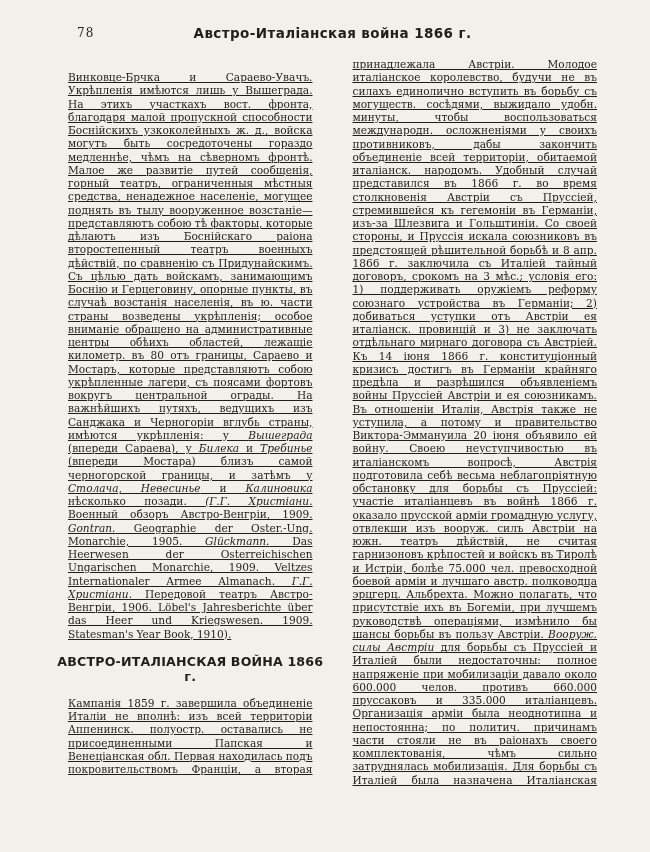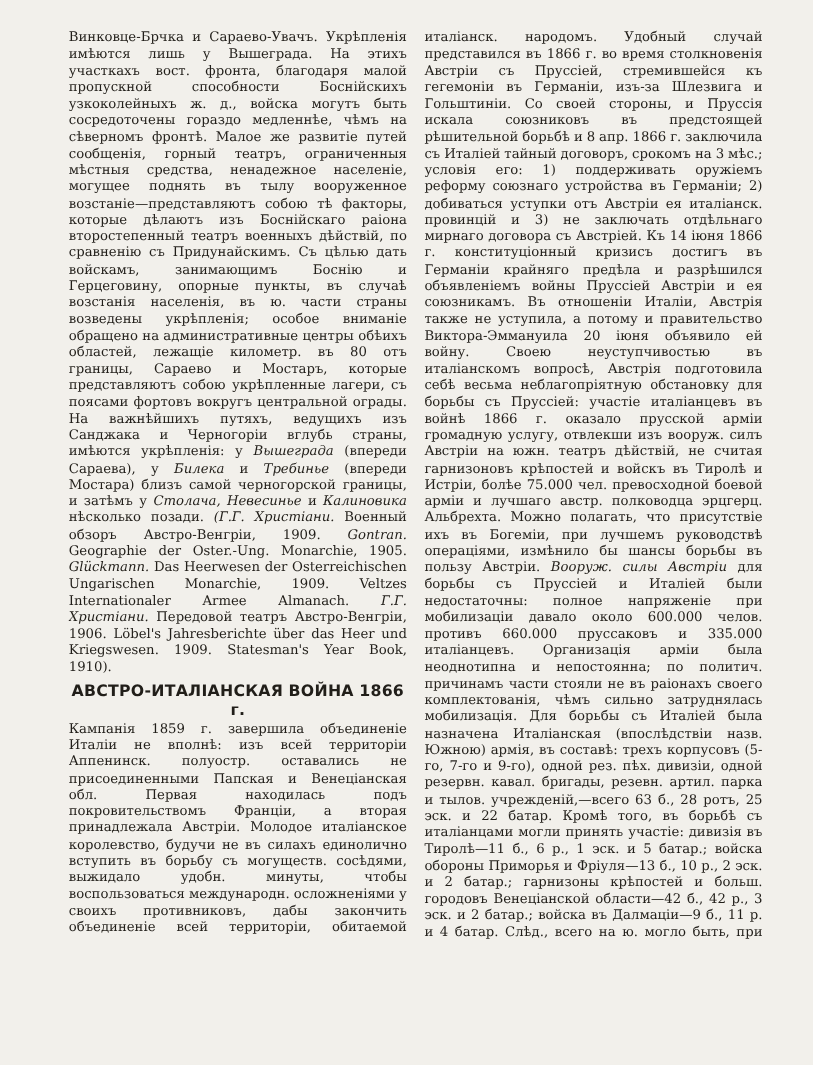--- a/index.html
+++ b/index.html
@@ -44,40 +44,45 @@
     column-count: 2;
     column-gap: 14px;
     column-fill: auto;
     overflow: hidden;
     text-align: justify;
     font-size: 10.6px;
     line-height: 13.25px;
     word-spacing: -0.2px;
   }
   .para {
-    margin: 0;
+    margin: 13px;
     text-indent: 0;
+    text-decoration: underline;
   }
   .para em {
     font-style: italic;
   }
   .section-heading {
     font-family: "DejaVu Sans", "Liberation Sans", sans-serif;
     font-weight: 700;
     font-size: 12.6px;
     line-height: 15px;
     text-align: center;
     letter-spacing: 0.2px;
     margin: 4px 0 2px 0;
     break-inside: avoid;
   }
 </style>
 </head>
 <body>
 
 <div class="page">
+  <div class="page-header">
+    <span class="page-number">78</span>
+    <div class="running-title">Австро-Италіанская война 1866 г.</div>
+  </div>
 
   <div class="article">
       <p class="para"><span>Винковце-Брчка и Сараево-Увачъ. Укрѣпленія имѣются лишь у Вышеграда. На этихъ участкахъ вост. фронта, благодаря малой пропускной способности Боснійскихъ узкоколейныхъ ж. д., войска могутъ быть сосредоточены гораздо медленнѣе, чѣмъ на сѣверномъ фронтѣ. Малое же развитіе путей сообщенія, горный театръ, ограниченныя мѣстныя средства, ненадежное населеніе, могущее поднять въ тылу вооруженное возстаніе—представляютъ собою тѣ факторы, которые дѣлаютъ изъ Боснійскаго раіона второстепенный театръ военныхъ дѣйствій, по сравненію съ Придунайскимъ. Съ цѣлью дать войскамъ, занимающимъ Боснію и Герцеговину, опорные пункты, въ случаѣ возстанія населенія, въ ю. части страны возведены укрѣпленія; особое вниманіе обращено на административные центры обѣихъ областей, лежащіе километр. въ 80 отъ границы, Сараево и Мостаръ, которые представляютъ собою укрѣпленные лагери, съ поясами фортовъ вокругъ центральной ограды. На важнѣйшихъ путяхъ, ведущихъ изъ Санджака и Черногоріи вглубь страны, имѣются укрѣпленія: у </span><em>Вышеграда</em><span> (впереди Сараева), у </span><em>Билека</em><span> и </span><em>Требинье</em><span> (впереди Мостара) близъ самой черногорской границы, и затѣмъ у </span><em>Столача, Невесинье</em><span> и </span><em>Калиновика</em><span> нѣсколько позади. </span><em>(Г.Г. Христіани.</em><span> Военный обзоръ Австро-Венгріи, 1909. </span><em>Gontran.</em><span> Geographie der Oster.-Ung. Monarchie, 1905. </span><em>Glückmann.</em><span> Das Heerwesen der Osterreichischen Ungarischen Monarchie, 1909. Veltzes Internationaler Armee Almanach. </span><em>Г.Г. Христіани.</em><span> Передовой театръ Австро-Венгріи, 1906. Löbel's Jahresberichte über das Heer und Kriegswesen. 1909. Statesman's Year Book, 1910).</span></p>
       <h2 class="section-heading">АВСТРО-ИТАЛІАНСКАЯ ВОЙНА 1866 г.</h2>
       <p class="para"><span>Кампанія 1859 г. завершила объединеніе Италіи не вполнѣ: изъ всей территоріи Аппенинск. полуостр. оставались не присоединенными Папская и Венеціанская обл. Первая находилась подъ покровительствомъ Франціи, а вторая принадлежала Австріи. Молодое италіанское королевство, будучи не въ силахъ единолично вступить въ борьбу съ могуществ. сосѣдями, выжидало удобн. минуты, чтобы воспользоваться международн. осложненіями у своихъ противниковъ, дабы закончить объединеніе всей территоріи, обитаемой италіанск. народомъ. Удобный случай представился въ 1866 г. во время столкновенія Австріи съ Пруссіей, стремившейся къ гегемоніи въ Германіи, изъ-за Шлезвига и Гольштиніи. Со своей стороны, и Пруссія искала союзниковъ въ предстоящей рѣшительной борьбѣ и 8 апр. 1866 г. заключила съ Италіей тайный договоръ, срокомъ на 3 мѣс.; условія его: 1) поддерживать оружіемъ реформу союзнаго устройства въ Германіи; 2) добиваться уступки отъ Австріи ея италіанск. провинцій и 3) не заключать отдѣльнаго мирнаго договора съ Австріей. Къ 14 іюня 1866 г. конституціонный кризисъ достигъ въ Германіи крайняго предѣла и разрѣшился объявленіемъ войны Пруссіей Австріи и ея союзникамъ. Въ отношеніи Италіи, Австрія также не уступила, а потому и правительство Виктора-Эммануила 20 іюня объявило ей войну. Своею неуступчивостью въ италіанскомъ вопросѣ, Австрія подготовила себѣ весьма неблагопріятную обстановку для борьбы съ Пруссіей: участіе италіанцевъ въ войнѣ 1866 г. оказало прусской арміи громадную услугу, отвлекши изъ вооруж. силъ Австріи на южн. театръ дѣйствій, не считая гарнизоновъ крѣпостей и войскъ въ Тиролѣ и Истріи, болѣе 75.000 чел. превосходной боевой арміи и лучшаго австр. полководца эрцгерц. Альбрехта. Можно полагать, что присутствіе ихъ въ Богеміи, при лучшемъ руководствѣ операціями, измѣнило бы шансы борьбы въ пользу Австріи. </span><em>Вооруж. силы Австріи</em><span> для борьбы съ Пруссіей и Италіей были недостаточны: полное напряженіе при мобилизаціи давало около 600.000 челов. противъ 660.000 пруссаковъ и 335.000 италіанцевъ. Организація арміи была неоднотипна и непостоянна; по политич. причинамъ части стояли не въ раіонахъ своего комплектованія, чѣмъ сильно затруднялась мобилизація. Для борьбы съ Италіей была назначена Италіанская (впослѣдствіи назв. Южною) армія, въ составѣ: трехъ корпусовъ (5-го, 7-го и 9-го), одной рез. пѣх. дивизіи, одной резервн. кавал. бригады, резевн. артил. парка и тылов. учрежденій,—всего 63 б., 28 ротъ, 25 эск. и 22 батар. Кромѣ того, въ борьбѣ съ италіанцами могли принять участіе: дивизія въ Тиролѣ—11 б., 6 р., 1 эск. и 5 батар.; войска обороны Приморья и Фріуля—13 б., 10 р., 2 эск. и 2 батар.; гарнизоны крѣпостей и больш. городовъ Венеціанской области—42 б., 42 р., 3 эск. и 2 батар.; войска въ Далмаціи—9 б., 11 р. и 4 батар. Слѣд., всего на ю. могло быть, при полномъ напряженіи силъ, сосредоточено: 139 б., 97 р., 31 эск. и 35 батар. По штату числен. всѣхъ силъ—190 т.; строевыхъ же 138 тыс. чел., 5.200 лош. и 248 оруд.; за исключеніемъ войскъ Тироля, Истріи и Далмаціи, для перваго столкновенія можно было разсчитывать на 83 б., 17 р., 25 эск., 22 батар.,—т.-е. около 78 тыс. челов. при 3.800 лош. и 176 оруд. Каждый изъ корпусовъ Южн. арміи состоялъ изъ трехъ пѣх. бригадъ (въ каждой по 2 лин. пѣх. полка въ 3 б., по 1 егер. б. и по 1-й 4-фн. батареѣ въ 8 ор.); одного кавал. полка въ 4 эск.; четырехъ батарей корпусн. арт.: одной 4-фунт. пѣш., одной 4-фн. конной, одной 8-фн. пѣшей и одной ракетной; одного санит. эск.; двухъ ротъ штабн. пѣх. и ½ взвода штабн. конн.; одного корп. арт. парка; подвижнаго продов. магаз. съ двумя обозн. эск.; депо бойнаго скота; лазарета съ запряжкою; 2 полев. инспекц. обоза. Боевая численн. пѣх. бригады: 7500 штык. при 8 пѣш. ор.; корпуса: около 22.000 штык., 1000 сабель, 32 пѣш. и 8 конн. 4-фн. и 8—8-фн. ор. Резервн. кав. бригада Юж. арміи состояла изъ двухъ гусарск. и одного уланск. полковъ по 4 эск. и одной 4-фн. конн. батар. въ 8 ор.—всего около 2200 сабель при 8 ор. Технич. войска: 7 піонерн. ротъ съ 8-ю понтонн. экипажами и 8-ю понт. эск. и 1 б. 2-го инж. полка. Пѣхота была вооружена ружьями со штыками сист. Лоренца, заряж. съ дула; конн.—саблями, пиками и пистолетами (нѣк. части укороч. пѣх. ружьями). Матер. часть артилл. была превосходна, орудія сист. 1883 г., нарѣзн., зар. съ дула. Снаряды: граната, картечн. гран., гран. съ зажиг. состав. и картечь. Дальность стрѣльбы гранатами: 4-фн. — прицѣльно 4000 ш., навѣсно 2000 шаг.; 8-фун. — приц. 5000 ш., нав. 2000 ш.; картечн. гран. до 2000 ш.; картечью до 300—500 шаг. Ракетн. батар. бросали ракеты до 3000 ш. и свѣт. ядра до 1000 шаг. Армія была обучена по упрощенн. и хорошо составл. уставамъ; прекрасно маневрировала. Въ так-</span></p>
     </div>
 </div>
 
 </body></html>

